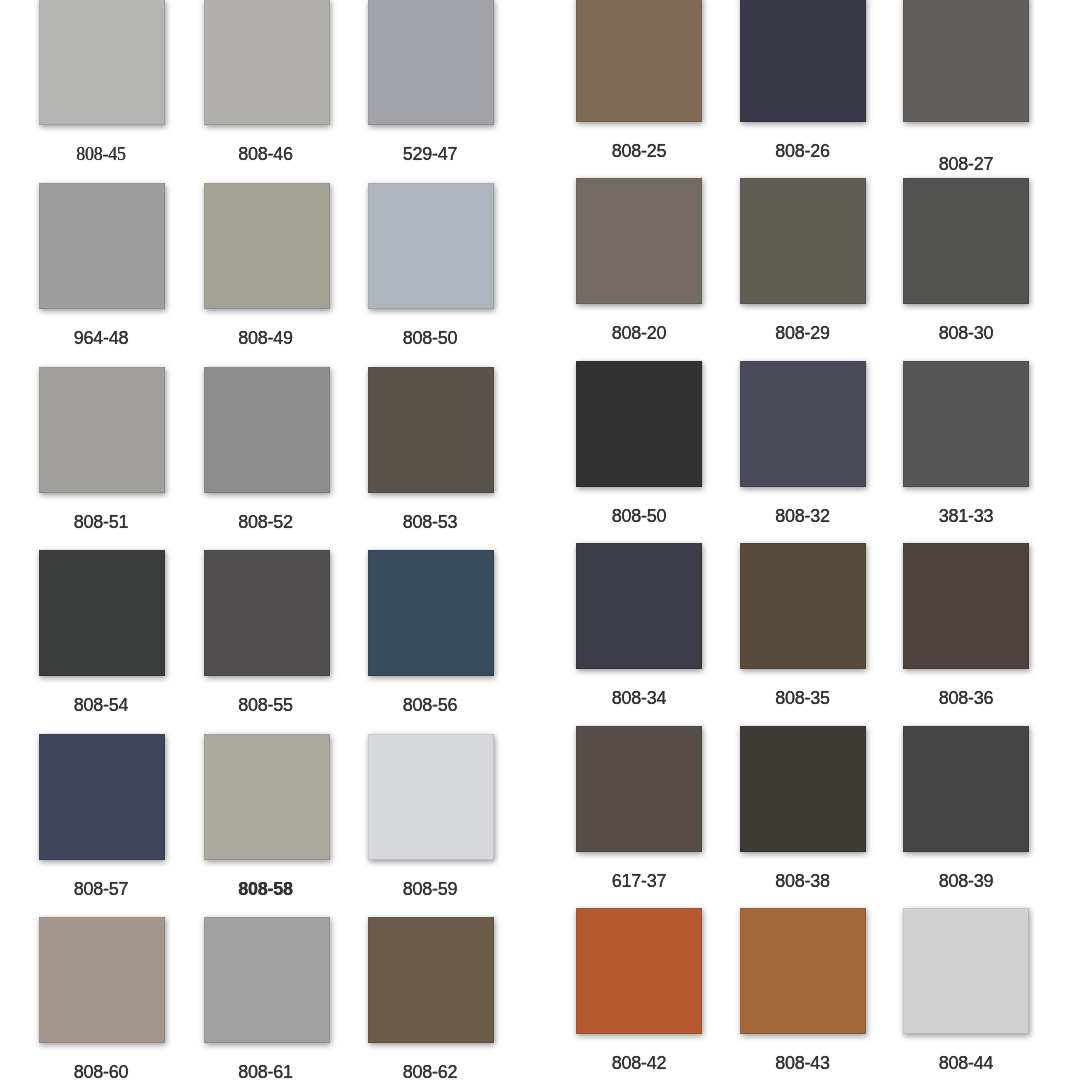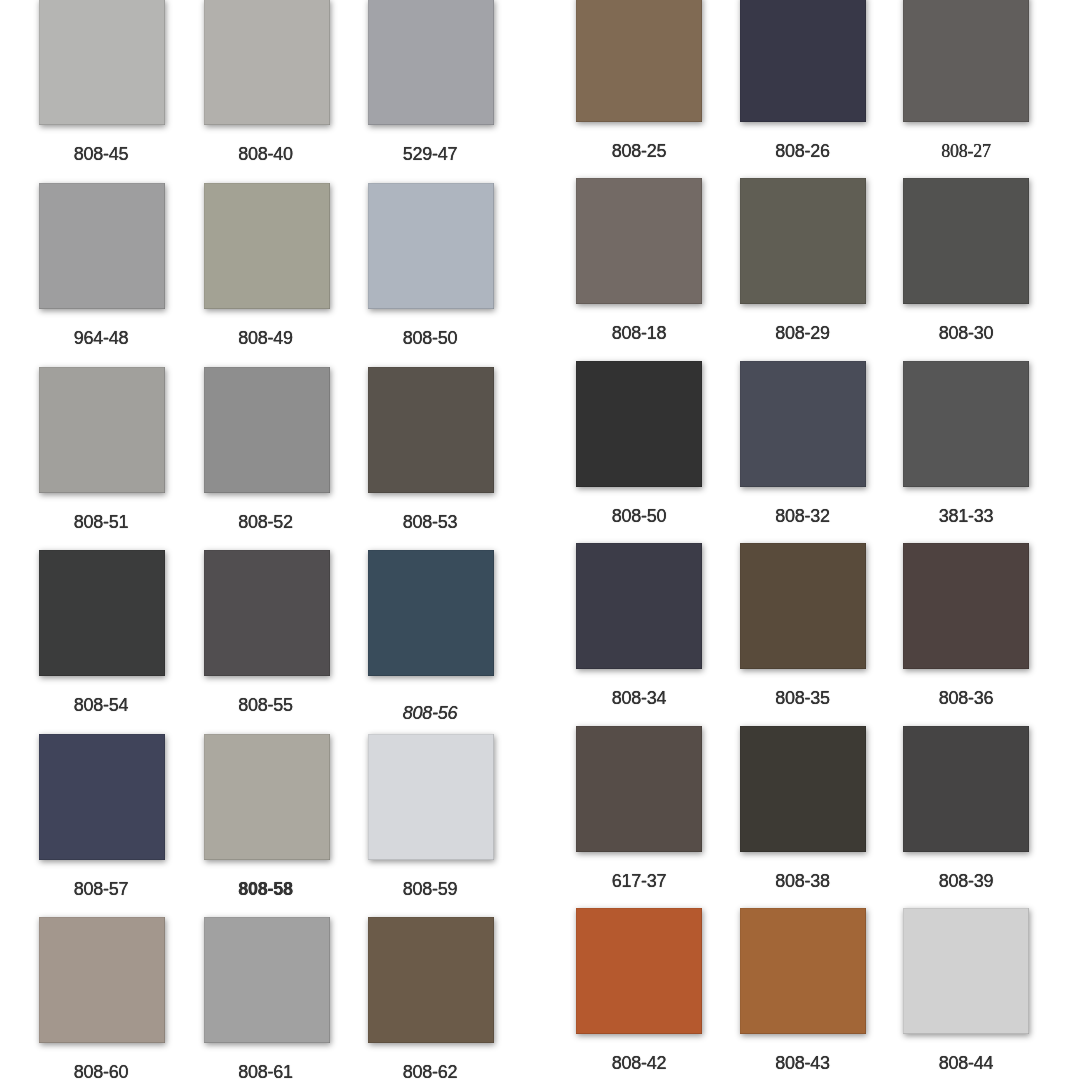--- a/index.html
+++ b/index.html
@@ -33,26 +33,26 @@
     transform: translateZ(0);
     text-shadow: 0 0 0.6px rgba(51,51,51,1), 0 0 1.1px rgba(51,51,51,0.55);
   }
 </style>
 </head>
 <body>
 
 <div class="panel" id="left-panel">
   <div class="cell" style="left: 39px; top: -1px;">
     <div class="chip" style="background: rgb(181, 181, 179);"></div>
-    <div class="code" style="top: 145px; left: -21px;">808-45</div>
+    <div class="code" style="top: 145px; left: -21px; font-family: Liberation Serif, serif;">808-45</div>
   </div>
 
   <div class="cell" style="left: 203.5px; top: -1px;">
     <div class="chip" style="background: rgb(178, 176, 172);"></div>
-    <div class="code" style="top: 145px; left: -21px;">808-40</div>
+    <div class="code" style="top: 145px; left: -21px;">808-46</div>
   </div>
 
   <div class="cell" style="left: 368px; top: -1px;">
     <div class="chip" style="background: rgb(162, 163, 168);"></div>
     <div class="code" style="top: 145px; left: -21px;">529-47</div>
   </div>
 
   <div class="cell" style="left: 39px; top: 183px;">
     <div class="chip" style="background: rgb(158, 158, 159);"></div>
     <div class="code" style="top: 145px; left: -21px;">964-48</div>
@@ -88,21 +88,21 @@
     <div class="code" style="top: 145px; left: -21px;">808-54</div>
   </div>
 
   <div class="cell" style="left: 203.5px; top: 550px;">
     <div class="chip" style="background: rgb(81, 78, 80);"></div>
     <div class="code" style="top: 145px; left: -21px;">808-55</div>
   </div>
 
   <div class="cell" style="left: 368px; top: 550px;">
     <div class="chip" style="background: rgb(57, 76, 91);"></div>
-    <div class="code" style="top: 153px; left: -21px; font-style: italic;">808-56</div>
+    <div class="code" style="top: 145px; left: -21px;">808-56</div>
   </div>
 
   <div class="cell" style="left: 39px; top: 733.5px;">
     <div class="chip" style="background: rgb(64, 68, 90);"></div>
     <div class="code" style="top: 145px; left: -21px;">808-57</div>
   </div>
 
   <div class="cell" style="left: 203.5px; top: 733.5px;">
     <div class="chip" style="background: rgb(171, 168, 159);"></div>
     <div class="code" style="top: 145px; left: -21px; font-weight: bold;">808-58</div>
@@ -135,26 +135,26 @@
     <div class="code" style="top: 145px; left: -20px;">808-25</div>
   </div>
 
   <div class="cell" style="left: 739.5px; top: -4.5px;">
     <div class="chip" style="background: rgb(56, 56, 72);"></div>
     <div class="code" style="top: 145px; left: -20px;">808-26</div>
   </div>
 
   <div class="cell" style="left: 903px; top: -4.5px;">
     <div class="chip" style="background: rgb(97, 94, 92);"></div>
-    <div class="code" style="top: 145px; left: -20px; font-family: Liberation Serif, serif;">808-27</div>
+    <div class="code" style="top: 158px; left: -20px;">808-27</div>
   </div>
 
   <div class="cell" style="left: 576px; top: 178px;">
     <div class="chip" style="background: rgb(115, 106, 101);"></div>
-    <div class="code" style="top: 145px; left: -20px;">808-18</div>
+    <div class="code" style="top: 145px; left: -20px;">808-20</div>
   </div>
 
   <div class="cell" style="left: 739.5px; top: 178px;">
     <div class="chip" style="background: rgb(96, 94, 84);"></div>
     <div class="code" style="top: 145px; left: -20px;">808-29</div>
   </div>
 
   <div class="cell" style="left: 903px; top: 178px;">
     <div class="chip" style="background: rgb(82, 82, 80);"></div>
     <div class="code" style="top: 145px; left: -20px;">808-30</div>

